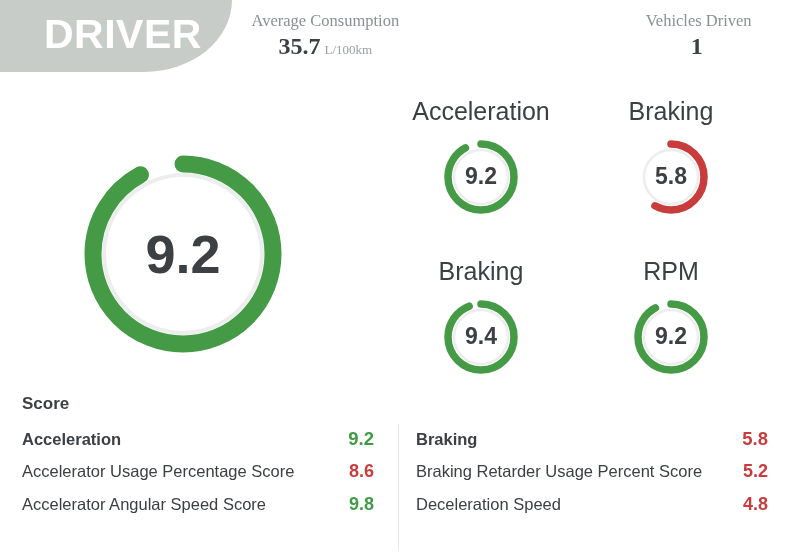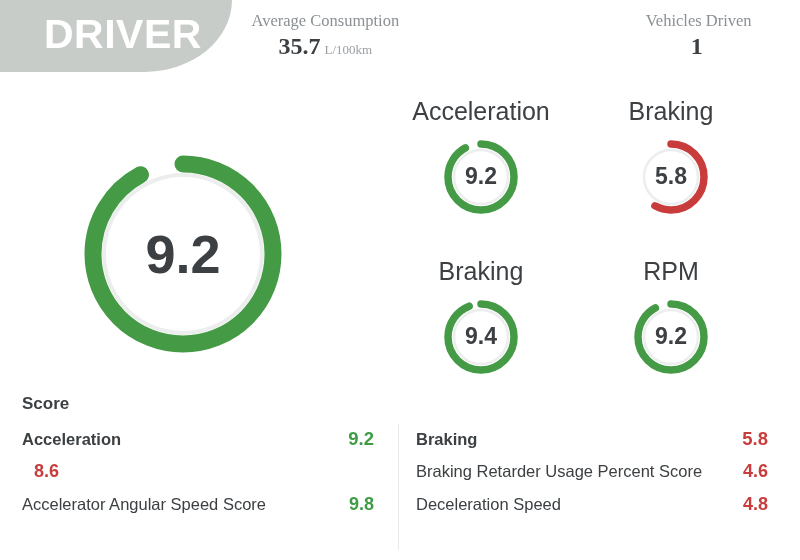--- a/index.html
+++ b/index.html
@@ -296,35 +296,36 @@
 <div class="score-section">
   <div class="score-heading">Score</div>
   <div class="score-divider"></div>
 
   <div class="score-col left">
     <div class="score-row head">
       <span class="score-name">Acceleration</span>
       <span class="score-num num-good">9.2</span>
     </div>
     <div class="score-row">
+      <span class="score-name">Accelerator Usage Percentage Score</span>
       <span class="score-num num-bad">8.6</span>
     </div>
     <div class="score-row">
       <span class="score-name">Accelerator Angular Speed Score</span>
       <span class="score-num num-good">9.8</span>
     </div>
   </div>
 
   <div class="score-col right">
     <div class="score-row head">
       <span class="score-name">Braking</span>
       <span class="score-num num-bad">5.8</span>
     </div>
     <div class="score-row">
       <span class="score-name">Braking Retarder Usage Percent Score</span>
-      <span class="score-num num-bad">4.6</span>
+      <span class="score-num num-bad">5.2</span>
     </div>
     <div class="score-row">
       <span class="score-name">Deceleration Speed</span>
       <span class="score-num num-bad">4.8</span>
     </div>
   </div>
 </div>
 
 </body></html>

